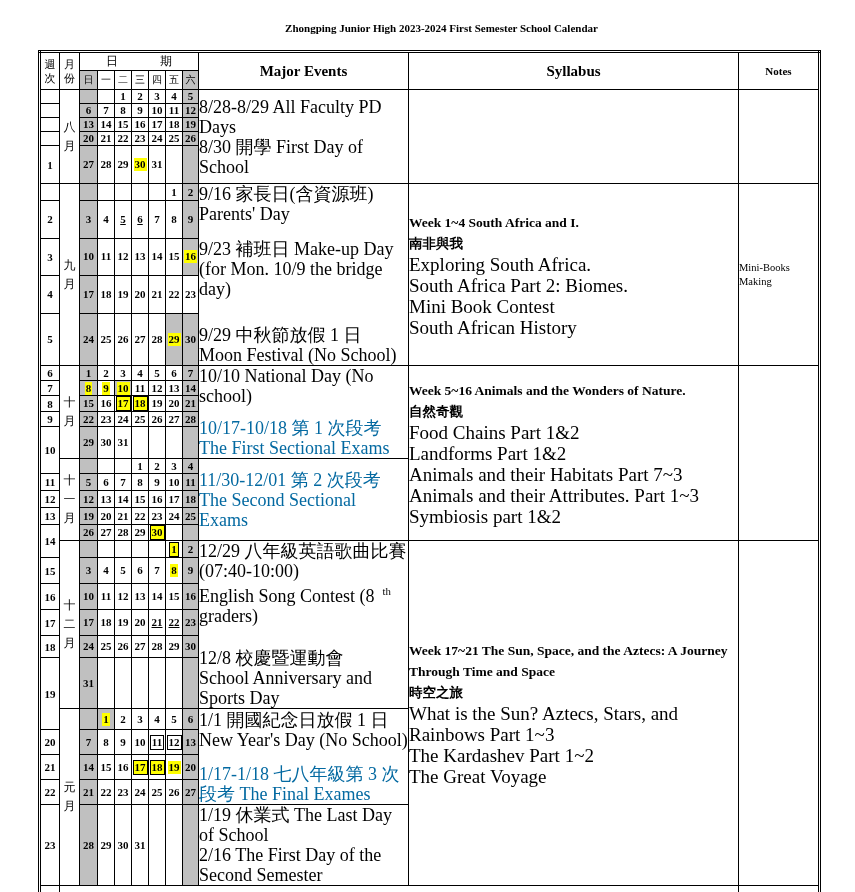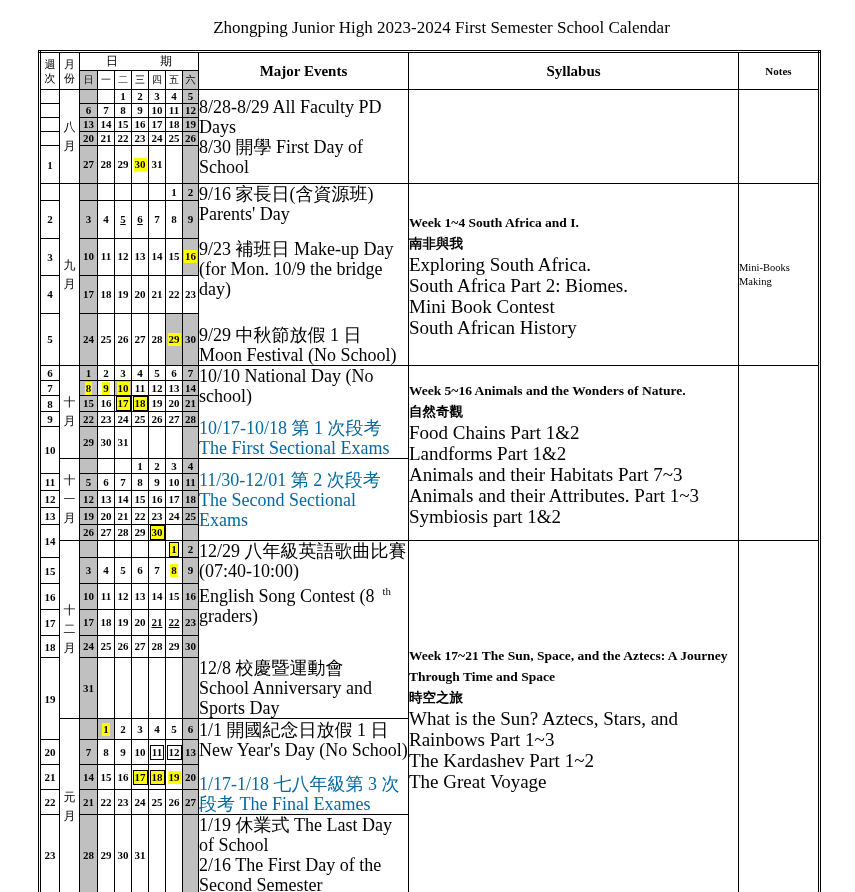--- a/index.html
+++ b/index.html
@@ -1,19 +1,19 @@
 <!DOCTYPE html>
 <html><head>
 <meta charset="utf-8">
 <style>
   html,body{margin:0;padding:0;background:#fff;}
   .page{width:855px;height:892px;background:#ffffff;position:relative;
         font-family:"Liberation Serif","DejaVu Serif",serif;color:#000;overflow:hidden;}
   .titles{padding-top:15px;text-align:center;}
-  .title-line{font-size:17px;font-weight:normal;line-height:26px;padding-left:28px;}
+  .title-line{font-size:11px;font-weight:bold;line-height:26px;padding-left:28px;}
   .cal-wrap{margin:9px 0 0 38px;}
   table.cal{border-collapse:collapse;table-layout:fixed;width:780px;border:3px double #000;}
   table.cal th,table.cal td{border:1px solid #000;padding:0;vertical-align:middle;overflow:hidden;}
   
   thead th{font-weight:normal;text-align:center;background:#fff;}
   .small-head{font-size:11px;line-height:14px;}
   .date-head{font-size:12px;}
   .daterow{display:flex;justify-content:space-between;padding:0 26px;}
   .dayname{font-size:10px;font-weight:normal;}
   .bighead{font-weight:bold;font-size:15px;}
@@ -353,21 +353,21 @@
             <td class="dcell"></td>
             <td class="dcell"></td>
             <td class="dcell"></td>
             <td class="dcell"></td>
             <td class="dcell"><span class="num hl box">1</span></td>
             <td class="dcell gray"><span class="num">2</span></td>
             <td rowspan="6" class="ev vtop">
               <div class="ln">12/29 八年級英語歌曲比賽</div>
               <div class="ln">(07:40-10:00)</div>
               <div class="ln"><span>English Song Contest (8</span><sup>th</sup><span> graders)</span></div>
-              <div class="ln" style="margin-top: 32px;">12/8 校慶暨運動會</div>
+              <div class="ln" style="margin-top: 22px;">12/8 校慶暨運動會</div>
               <div class="ln">School Anniversary and Sports Day</div>
             </td>
             <td rowspan="11" class="syl vcenter">
               <div class="ln bold">Week 17~21 The Sun, Space, and the Aztecs: A Journey Through Time and Space</div>
               <div class="ln bold">時空之旅</div>
               <div class="ln">What is the Sun? Aztecs, Stars, and Rainbows Part 1~3</div>
               <div class="ln">The Kardashev Part 1~2</div>
               <div class="ln">The Great Voyage</div>
             </td>
             <td rowspan="11" class="nt vtop"></td>

